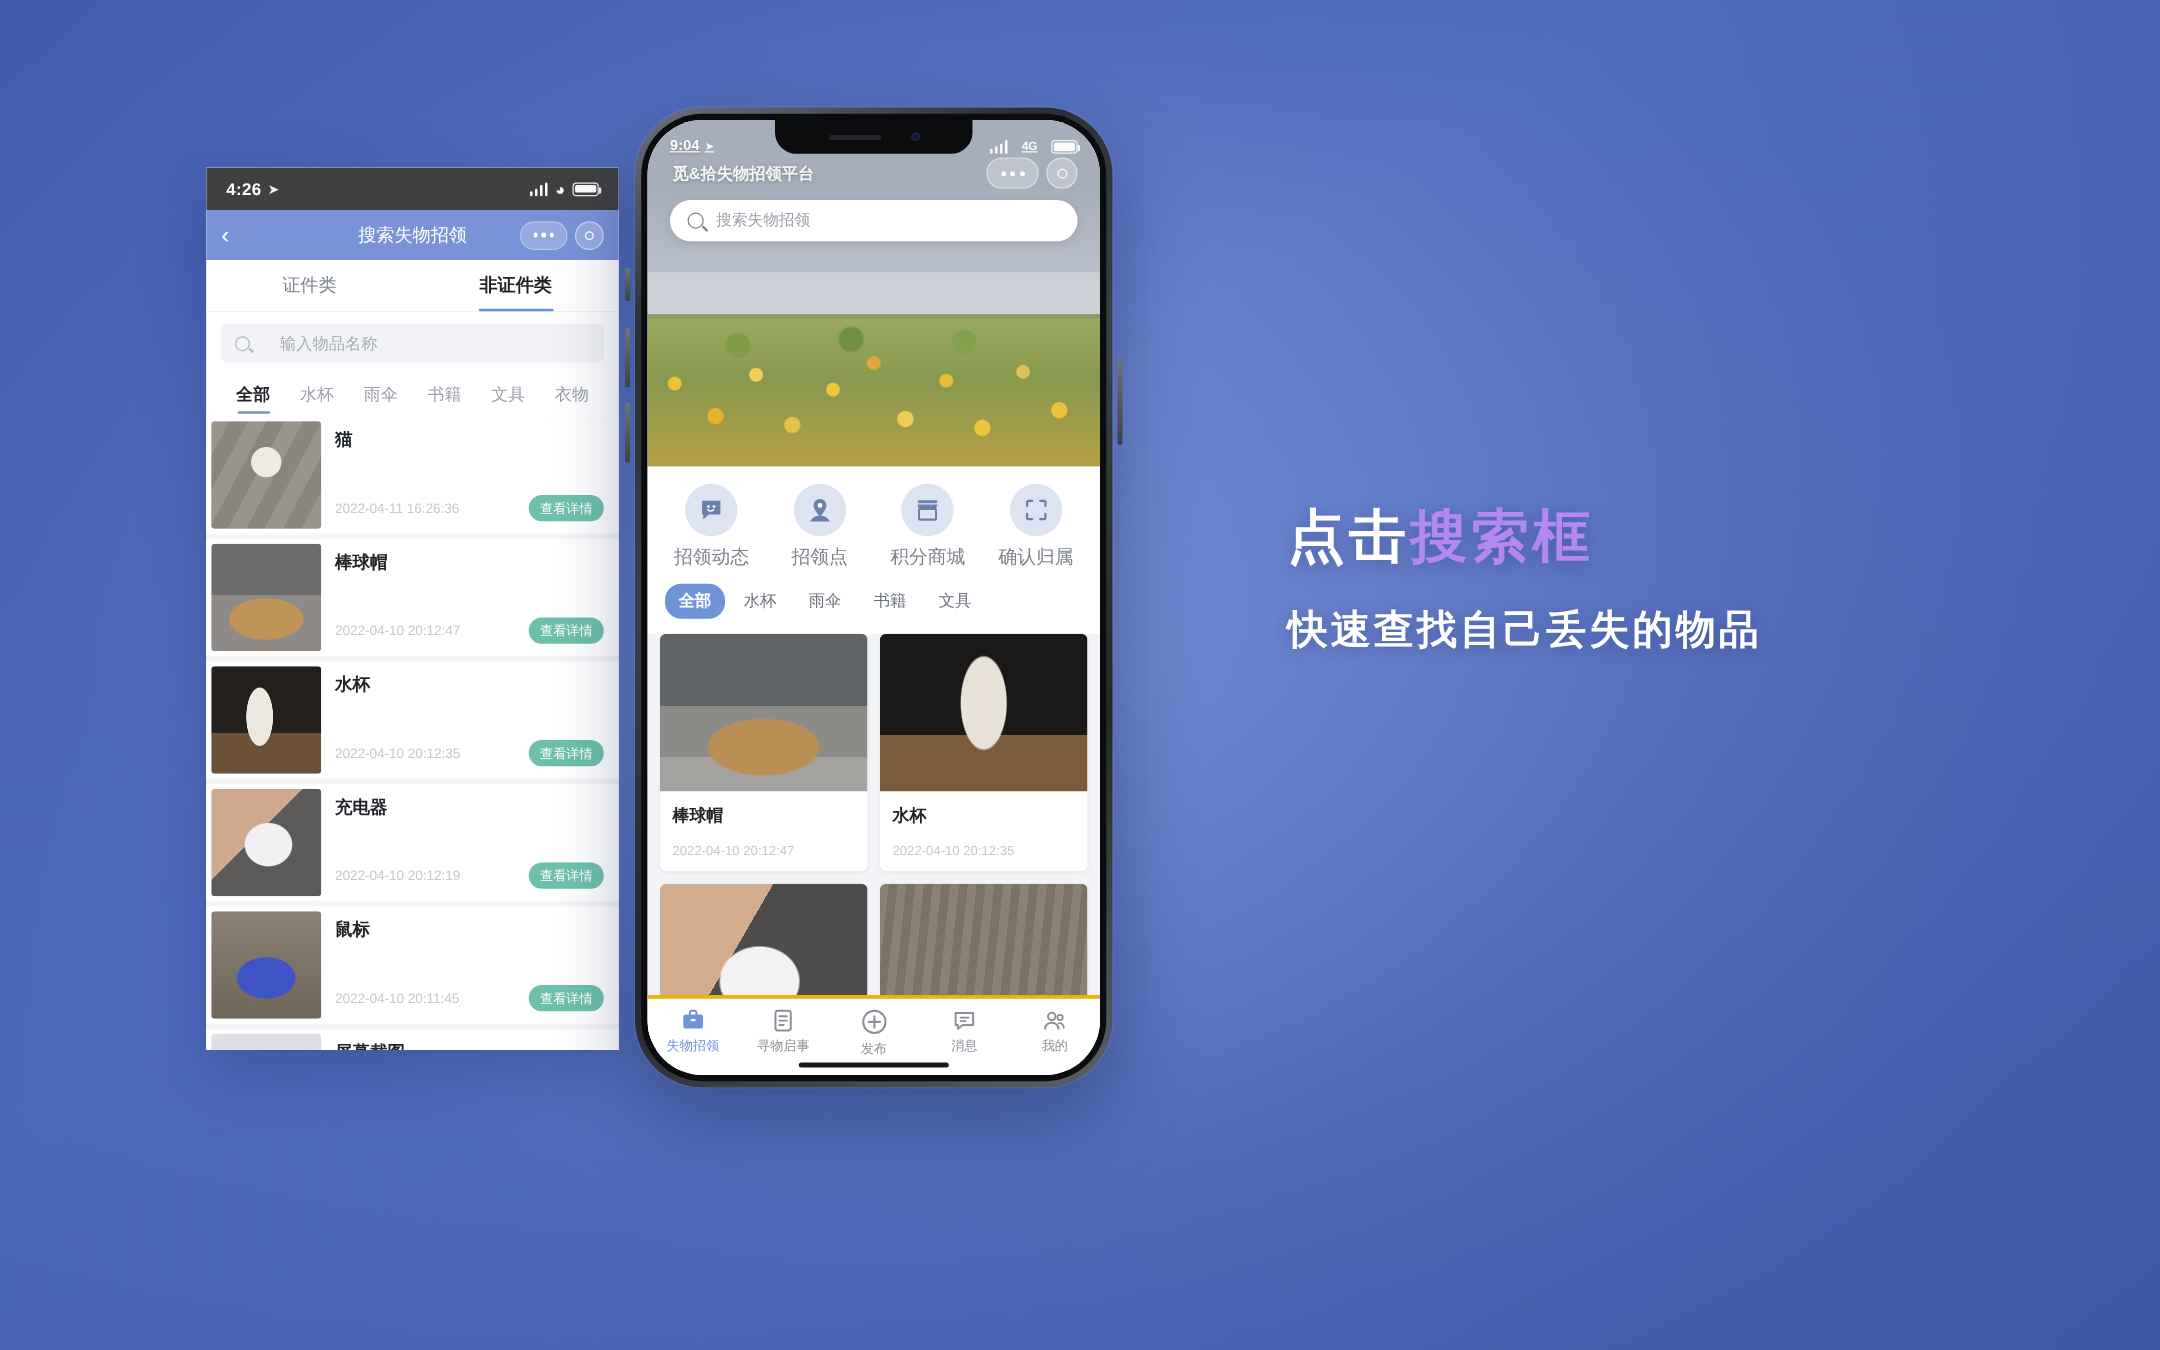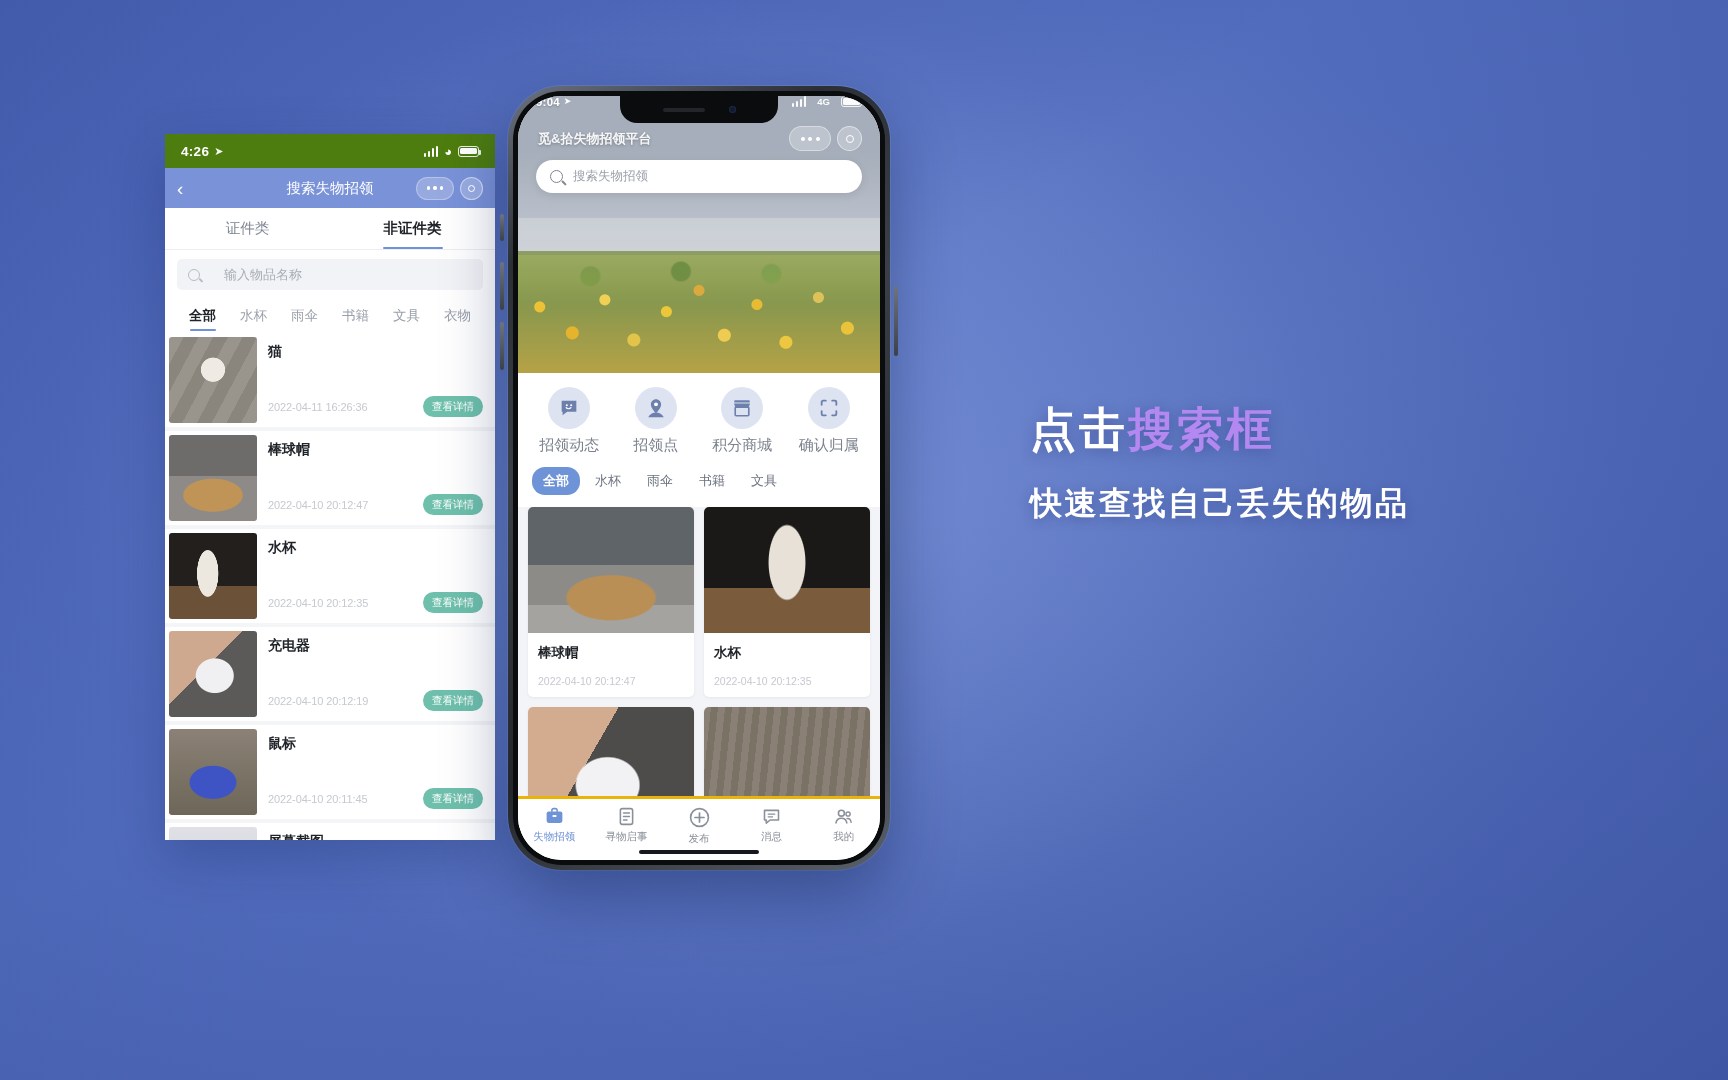--- a/index.html
+++ b/index.html
@@ -20,21 +20,21 @@
   
   .left-phone {
     position: absolute;
     left: 165px; top: 134px;
     width: 330px; height: 706px;
     background: #ffffff;
     overflow: hidden;
     box-shadow: 0 18px 48px rgba(20,40,100,0.30);
   }
   .lp-status {
-    height: 34px; background: #4d7c0f;
+    height: 34px; background: #404040;
     display: flex; align-items: center;
     padding: 0 16px; color: #fff; font-size: 13px;
     position: relative;
   }
   .lp-time { font-weight: 600; letter-spacing: 0.3px; font-size: 13.5px; }
   .lp-loc-arrow { margin-left: 5px; font-size: 11px; opacity: .95; }
   .lp-status-right { margin-left: auto; display: flex; align-items: center; gap: 6px; }
   .bars { display: flex; align-items: flex-end; gap: 1.5px; height: 11px; }
   .bars i { width: 2.5px; background: #fff; border-radius: 1px; display: block; }
   .bars i:nth-child(1){height:4px} .bars i:nth-child(2){height:6px}
@@ -185,21 +185,21 @@
       radial-gradient(circle at 83% 36%, #dfc259 0 5px, rgba(223,194,89,0) 6px),
       radial-gradient(circle at 91% 62%, #eec53a 0 6px, rgba(238,197,58,0) 7px),
       radial-gradient(circle at 20% 18%, #7e9b4a 0 9px, rgba(126,155,74,0) 11px),
       radial-gradient(circle at 45% 14%, #6f8f45 0 9px, rgba(111,143,69,0) 11px),
       radial-gradient(circle at 70% 16%, #81a050 0 9px, rgba(129,160,80,0) 11px),
       linear-gradient(180deg, #9bab60 0%, #86984f 40%, #b8a346 100%);
     opacity: 0.97;
   }
   .rp-statusbar {
     position:absolute; top:0; left:0; right:0; height: 27px; z-index: 30;
-    display:flex; align-items:flex-start; padding: 0 18px; color:#fff; font-size: 11.5px;
+    display:flex; align-items:flex-end; padding: 0 18px; color:#fff; font-size: 11.5px; text-decoration: underline;
   }
   .rp-time { font-weight:700; letter-spacing:0.2px; text-shadow: 0 1px 2px rgba(0,0,0,.25); }
   .rp-loc { margin-left:4px; font-size:9px; }
   .rp-status-right { margin-left:auto; display:flex; align-items:center; gap:11px; opacity:.95; }
   .rp-4g { font-size: 9.5px; font-weight:700; }
 
   .rp-apptitle {
     position:absolute; top: 34px; left: 20px; z-index: 20;
     color: rgba(255,255,255,0.92); font-size: 13px; font-weight: 600;
     text-shadow: 0 1px 3px rgba(0,0,0,0.28);

